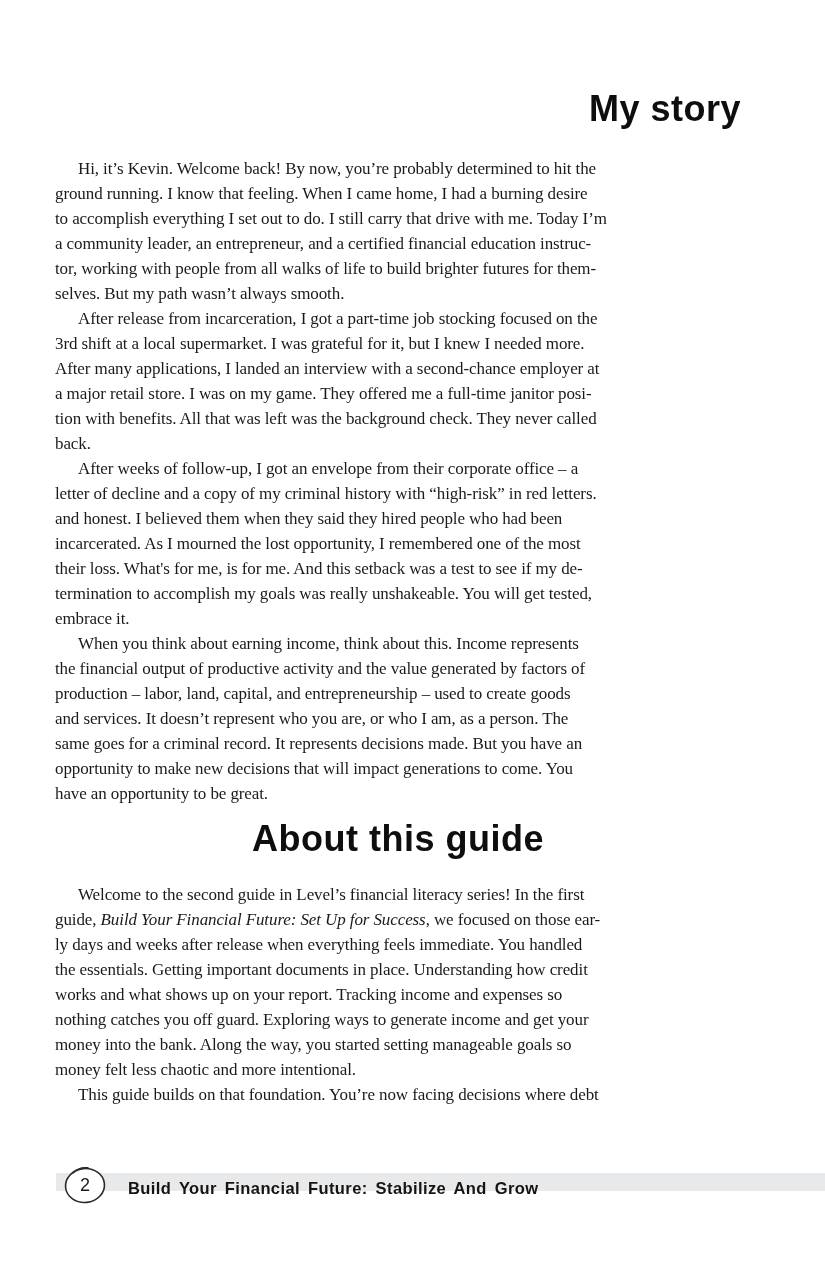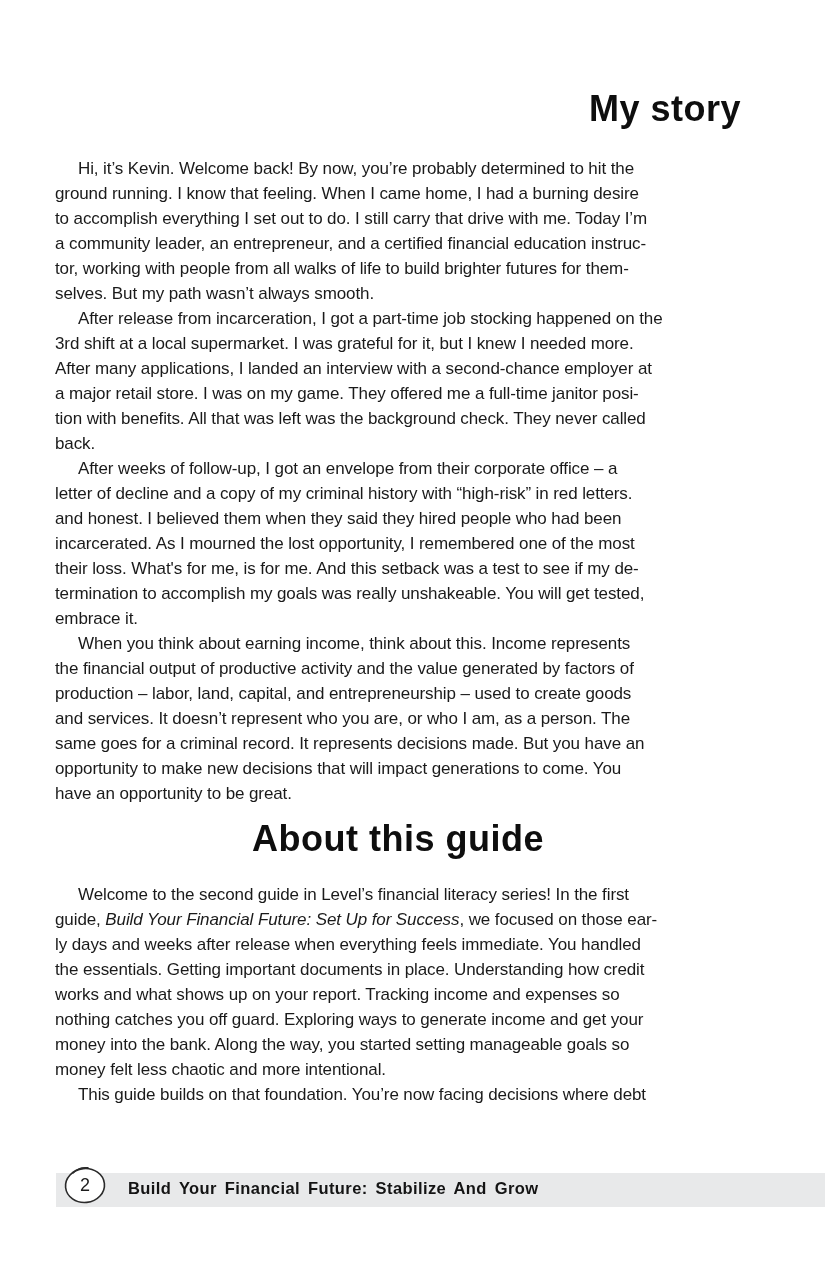--- a/index.html
+++ b/index.html
@@ -16,30 +16,30 @@
     margin:0;
     font-weight:700;
     font-size:36px;
     line-height:42px;
     letter-spacing:0.5px;
     text-align:center;
     color:#0e0e0e;
   }
   .heading-1{margin-top:88px;text-align:right;}
   .heading-2{margin-top:10px;line-height:46px;}
-  .body-text{font-size:17px;line-height:25px;letter-spacing:-0.1px;}
+  .body-text{font-size:17px;line-height:25px;letter-spacing:-0.1px;font-family:Liberation Serif, serif;}
   .body-1{margin-top:26px;}
   .body-2{margin-top:20px;}
   .para{margin:0;}
   .line{min-height:25px;white-space:nowrap;}
   .line.indent{text-indent:23px;}
   .line em{font-style:italic;text-align:right;}
   .footer-bar{
     position:absolute;
-    left:56px;right:0;top:1173px;height:34px;
+    left:56px;right:0;top:1173px;height:18px;
     background:#e8e9ea;
   }
   .footer-title{
     padding-left:72px;
     line-height:30px;
     font-weight:700;
     font-size:16.5px;
     letter-spacing:0.4px;
     word-spacing:3px;
     color:#141414;
@@ -69,21 +69,21 @@
     <div class="body-text body-1">
         <div class="para">
           <div class="line indent">Hi, it’s Kevin. Welcome back! By now, you’re probably determined to hit the</div>
           <div class="line">ground running. I know that feeling. When I came home, I had a burning desire</div>
           <div class="line">to accomplish everything I set out to do. I still carry that drive with me. Today I’m</div>
           <div class="line">a community leader, an entrepreneur, and a certified financial education instruc-</div>
           <div class="line">tor, working with people from all walks of life to build brighter futures for them-</div>
           <div class="line">selves. But my path wasn’t always smooth.</div>
         </div>
         <div class="para">
-          <div class="line indent">After release from incarceration, I got a part-time job stocking happened on the</div>
+          <div class="line indent">After release from incarceration, I got a part-time job stocking focused on the</div>
           <div class="line">3rd shift at a local supermarket. I was grateful for it, but I knew I needed more.</div>
           <div class="line">After many applications, I landed an interview with a second-chance employer at</div>
           <div class="line">a major retail store. I was on my game. They offered me a full-time janitor posi-</div>
           <div class="line">tion with benefits. All that was left was the background check. They never called</div>
           <div class="line">back.</div>
         </div>
         <div class="para">
           <div class="line indent">After weeks of follow-up, I got an envelope from their corporate office – a</div>
           <div class="line">letter of decline and a copy of my criminal history with “high-risk” in red letters.</div>
           <div class="line">and honest. I believed them when they said they hired people who had been</div>

